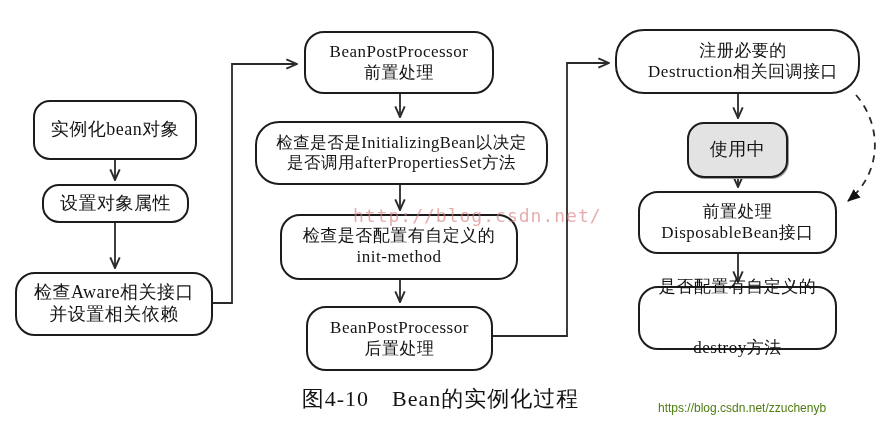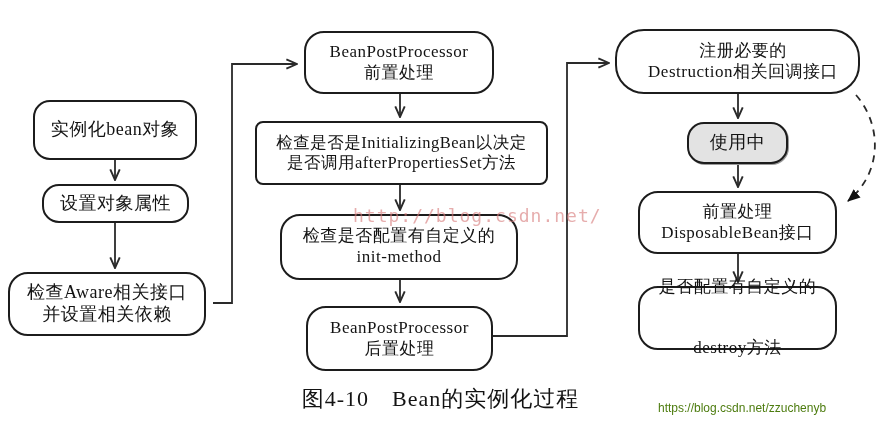--- a/index.html
+++ b/index.html
@@ -110,51 +110,51 @@
   </svg>
 
   <div class="node" style="left:33px; top:100px; width:164px; height:60px; font-size:18px;">
     <span>实例化bean对象</span>
   </div>
 
   <div class="node" style="left:42px; top:184px; width:147px; height:39px; font-size:18px;">
     <span>设置对象属性</span>
   </div>
 
-  <div class="node" style="left:8px; top:272px; width:198px; height:64px; font-size:18px; border-radius:20px;">
+  <div class="node" style="left:15px; top:272px; width:198px; height:64px; font-size:18px; border-radius:20px;">
     <span>检查Aware相关接口</span>
     <span>并设置相关依赖</span>
   </div>
 
   <div class="node" style="left:304px; top:31px; width:190px; height:63px; border-radius:20px;">
     <span>BeanPostProcessor</span>
     <span>前置处理</span>
   </div>
 
-  <div class="node" style="left:255px; top:121px; width:293px; height:64px; font-size:16.5px; border-radius:8px;">
+  <div class="node" style="left:255px; top:121px; width:293px; height:64px; font-size:16.5px; border-radius:24px;">
     <span>检查是否是InitializingBean以决定</span>
     <span>是否调用afterPropertiesSet方法</span>
   </div>
 
   <div class="node" style="left:280px; top:214px; width:238px; height:66px; border-radius:20px;">
     <span>检查是否配置有自定义的</span>
     <span>init-method</span>
   </div>
 
   <div class="node" style="left:306px; top:306px; width:187px; height:65px; border-radius:20px;">
     <span>BeanPostProcessor</span>
     <span>后置处理</span>
   </div>
 
   <div class="node" style="left:615px; top:29px; width:245px; height:65px; border-radius:29px;padding-left:11px;">
     <span>注册必要的</span>
     <span>Destruction相关回调接口</span>
   </div>
 
-  <div class="node gray" style="left:687px; top:122px; width:101px; height:42px; font-size:18px;">
+  <div class="node gray" style="left:687px; top:122px; width:101px; height:56px; font-size:18px;">
     <span>使用中</span>
   </div>
 
   <div class="node" style="left:638px; top:191px; width:199px; height:63px; border-radius:20px;">
     <span>前置处理</span>
     <span>DisposableBean接口</span>
   </div>
 
   <div class="node" style="left:638px; top:286px; width:199px; height:64px; border-radius:20px;gap:40px;">
     <span>是否配置有自定义的</span>

